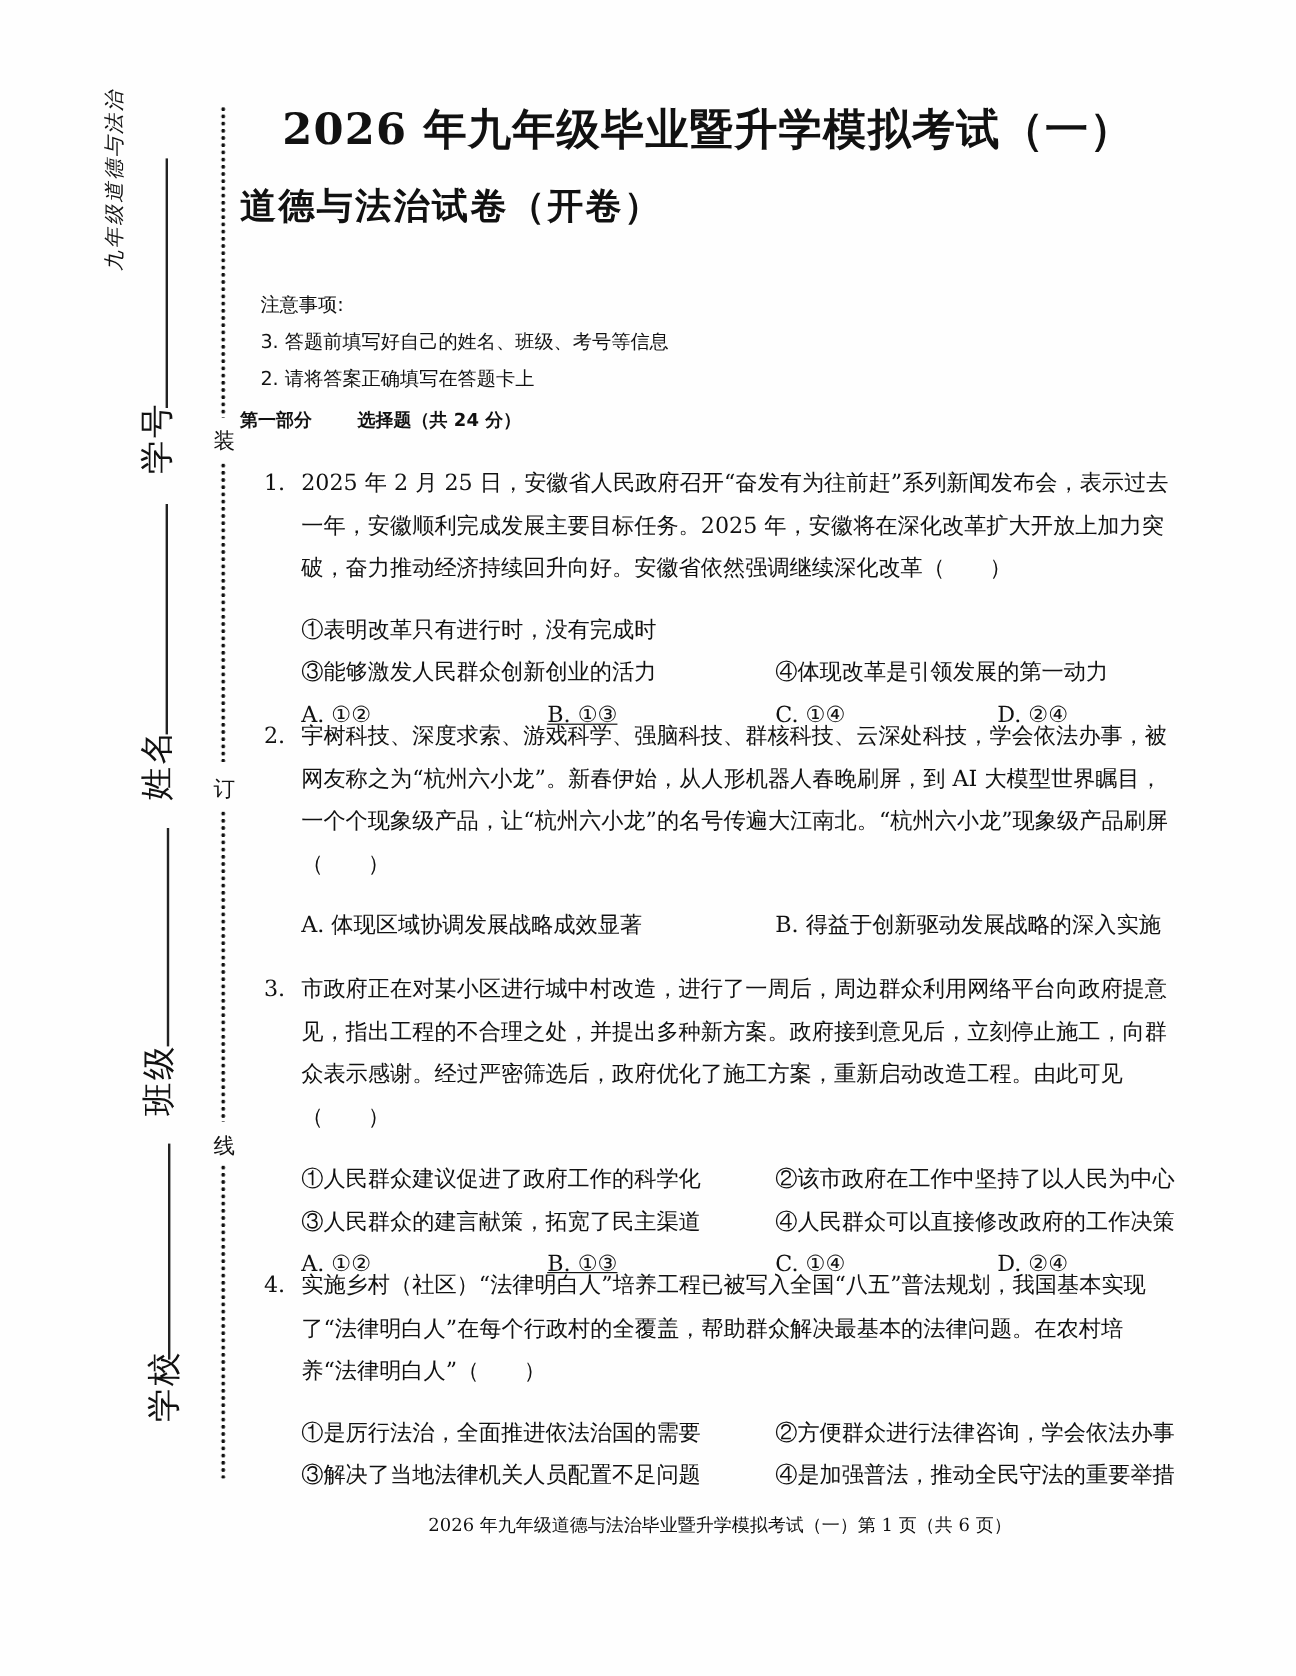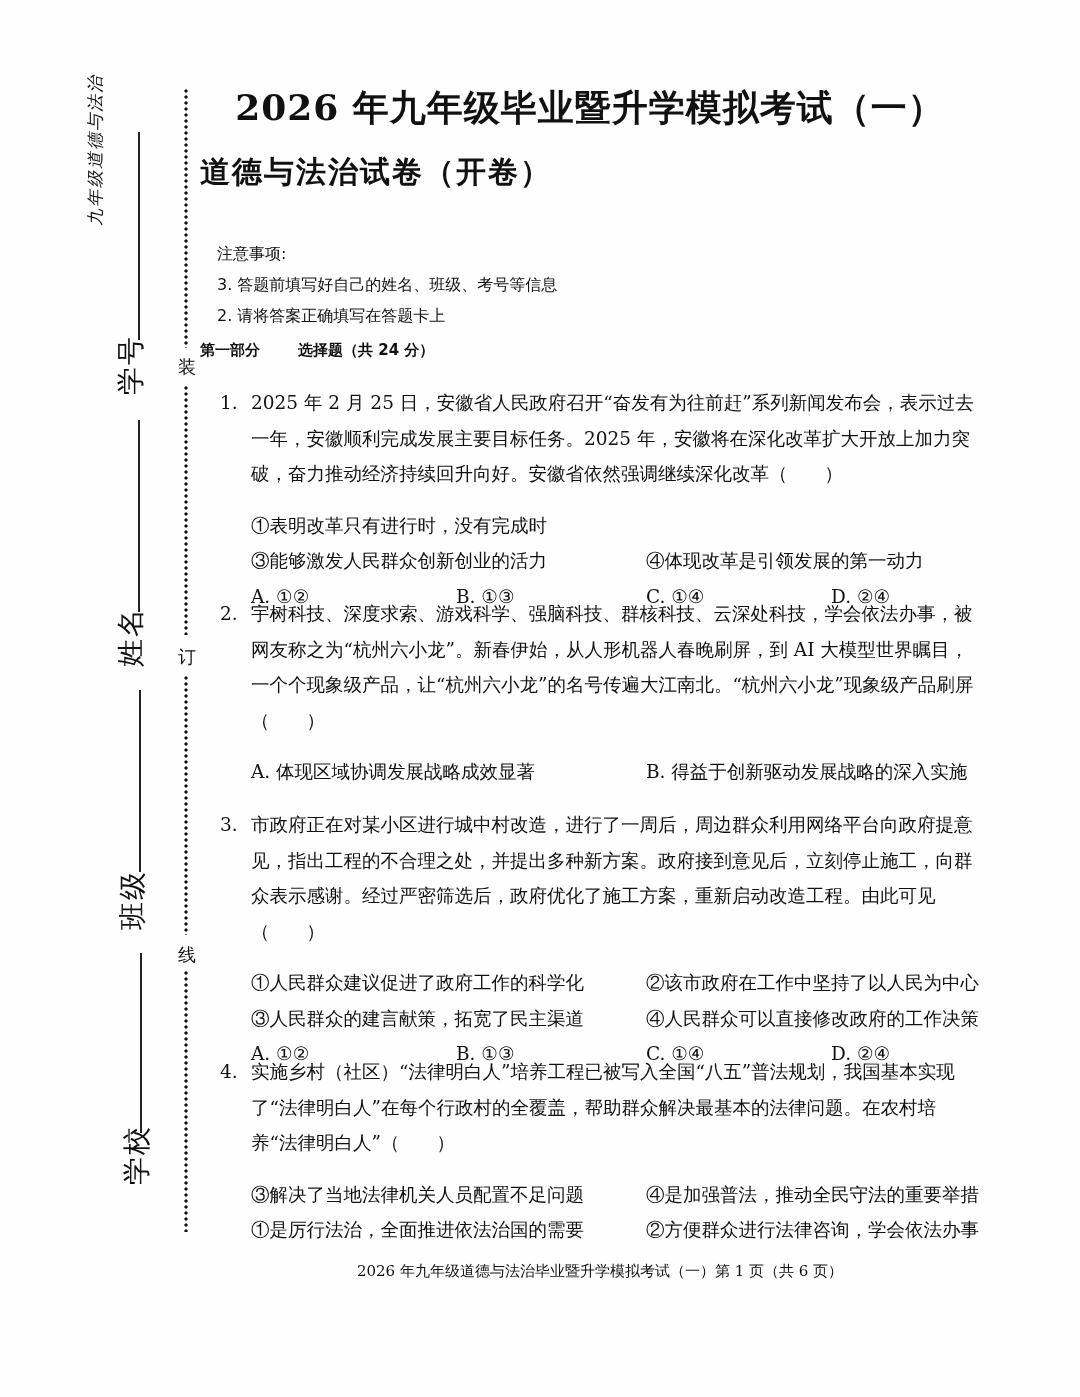--- a/index.html
+++ b/index.html
@@ -84,21 +84,21 @@
     font-size: 18.5px; line-height: 35.5px;
     font-family: "DejaVu Serif", "Liberation Serif", serif;
   }
   .q .stem { position: relative; padding-left: 31px; }
   .q .num { position: absolute; left: 0; top: 0; }
   .q .row { position: relative; height: 35.5px; margin-left: 31px; white-space: nowrap; }
   .q .row span { position: absolute; top: 0; margin-top: 16px; }
   .c0 { left: 0; }
   .c1 { left: 395px; }
   .a0 { left: 0; }
-  .a1 { left: 205px; }
+  .a1 { left: 205px; text-decoration: underline; }
   .a2 { left: 395px; }
   .a3 { left: 580px; }
 
   .q1 { top: 385px; }
   .q2 { top: 596px; }
   .q3 { top: 807px; }
   .q4 { top: 1054px; }
 
   .footer {
     position: absolute; left: 200px; width: 800px; top: 1262px; text-align: center;
@@ -196,23 +196,23 @@
       <span class="a3">D. ②④</span>
     </div>
   </div>
 
   <div class="q q4">
     <div class="stem">
       <span class="num">4.</span>
       <span>实施乡村（社区）“法律明白人”培养工程已被写入全国“八五”普法规划，我国基本实现了“法律明白人”在每个行政村的全覆盖，帮助群众解决最基本的法律问题。在农村培养“法律明白人”（　　）</span>
     </div>
     <div class="row">
+      <span class="c0">①是厉行法治，全面推进依法治国的需要</span>
+      <span class="c1">②方便群众进行法律咨询，学会依法办事</span>
+    </div>
+    <div class="row">
       <span class="c0">③解决了当地法律机关人员配置不足问题</span>
       <span class="c1">④是加强普法，推动全民守法的重要举措</span>
     </div>
-    <div class="row">
-      <span class="c0">①是厉行法治，全面推进依法治国的需要</span>
-      <span class="c1">②方便群众进行法律咨询，学会依法办事</span>
-    </div>
   </div>
 
   <div class="footer">2026 年九年级道德与法治毕业暨升学模拟考试（一）第 1 页（共 6 页）</div>
 </div>
 
 </body></html>

